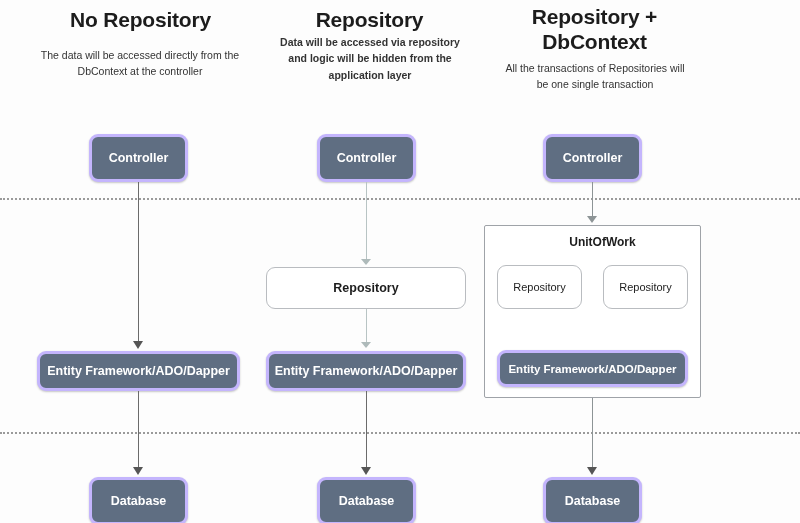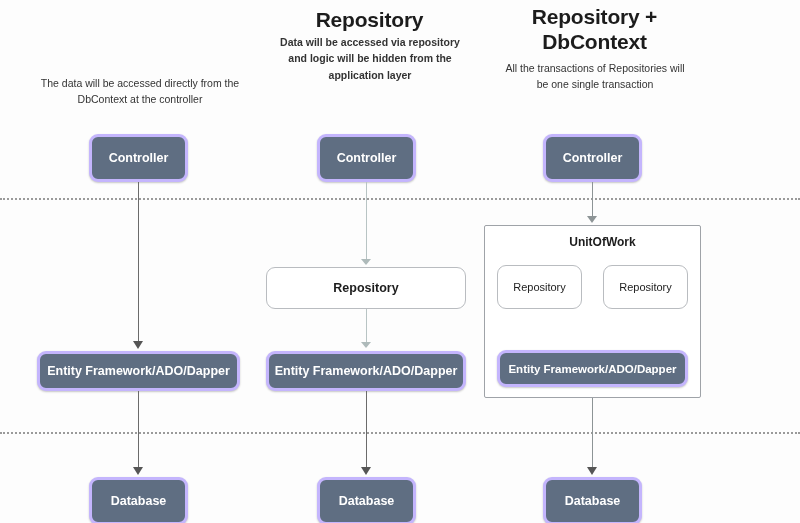--- a/index.html
+++ b/index.html
@@ -41,21 +41,21 @@
   }
   .col-sub {
     position: absolute;
     text-align: center;
     font-size: 10.5px;
     color: #333333;
     line-height: 1.55;
   }
 
   #title-1 { left: 18px;  top: 8px;  width: 245px; }
-  #sub-1   { left: 40px;  top: 47px; width: 200px; margin-top: 28px; }
+  #sub-1   { left: 40px;  top: 47px; width: 200px; }
 
   #title-2 { left: 262px; top: 8px;  width: 215px; }
   #sub-2   { left: 275px; top: 34px; width: 190px; font-weight: bold; }
 
   #title-3 { left: 487px; top: 5px;  width: 215px; }
   #sub-3   { left: 505px; top: 60px; width: 180px; }
 
   
   .node {
     position: absolute;
@@ -173,20 +173,21 @@
   #c3-b-head { left: 587px; top: 467px; }
 </style>
 </head>
 <body>
 
 <div id="canvas">
 
   <div class="divider" id="divider-top"></div>
   <div class="divider" id="divider-bottom"></div>
 
+  <div class="col-title" id="title-1">No Repository</div>
   <div class="col-sub" id="sub-1">The data will be accessed directly from the DbContext at the controller</div>
 
   <div class="node node-dark" id="ctrl-1">Controller</div>
 
   <div class="conn conn-dark" id="c1-a"></div>
   <div class="arrow-head arrow-dark" id="c1-a-head"></div>
 
   <div class="node node-dark" id="ef-1">Entity Framework/ADO/Dapper</div>
 
   <div class="conn conn-dark" id="c1-b"></div>

